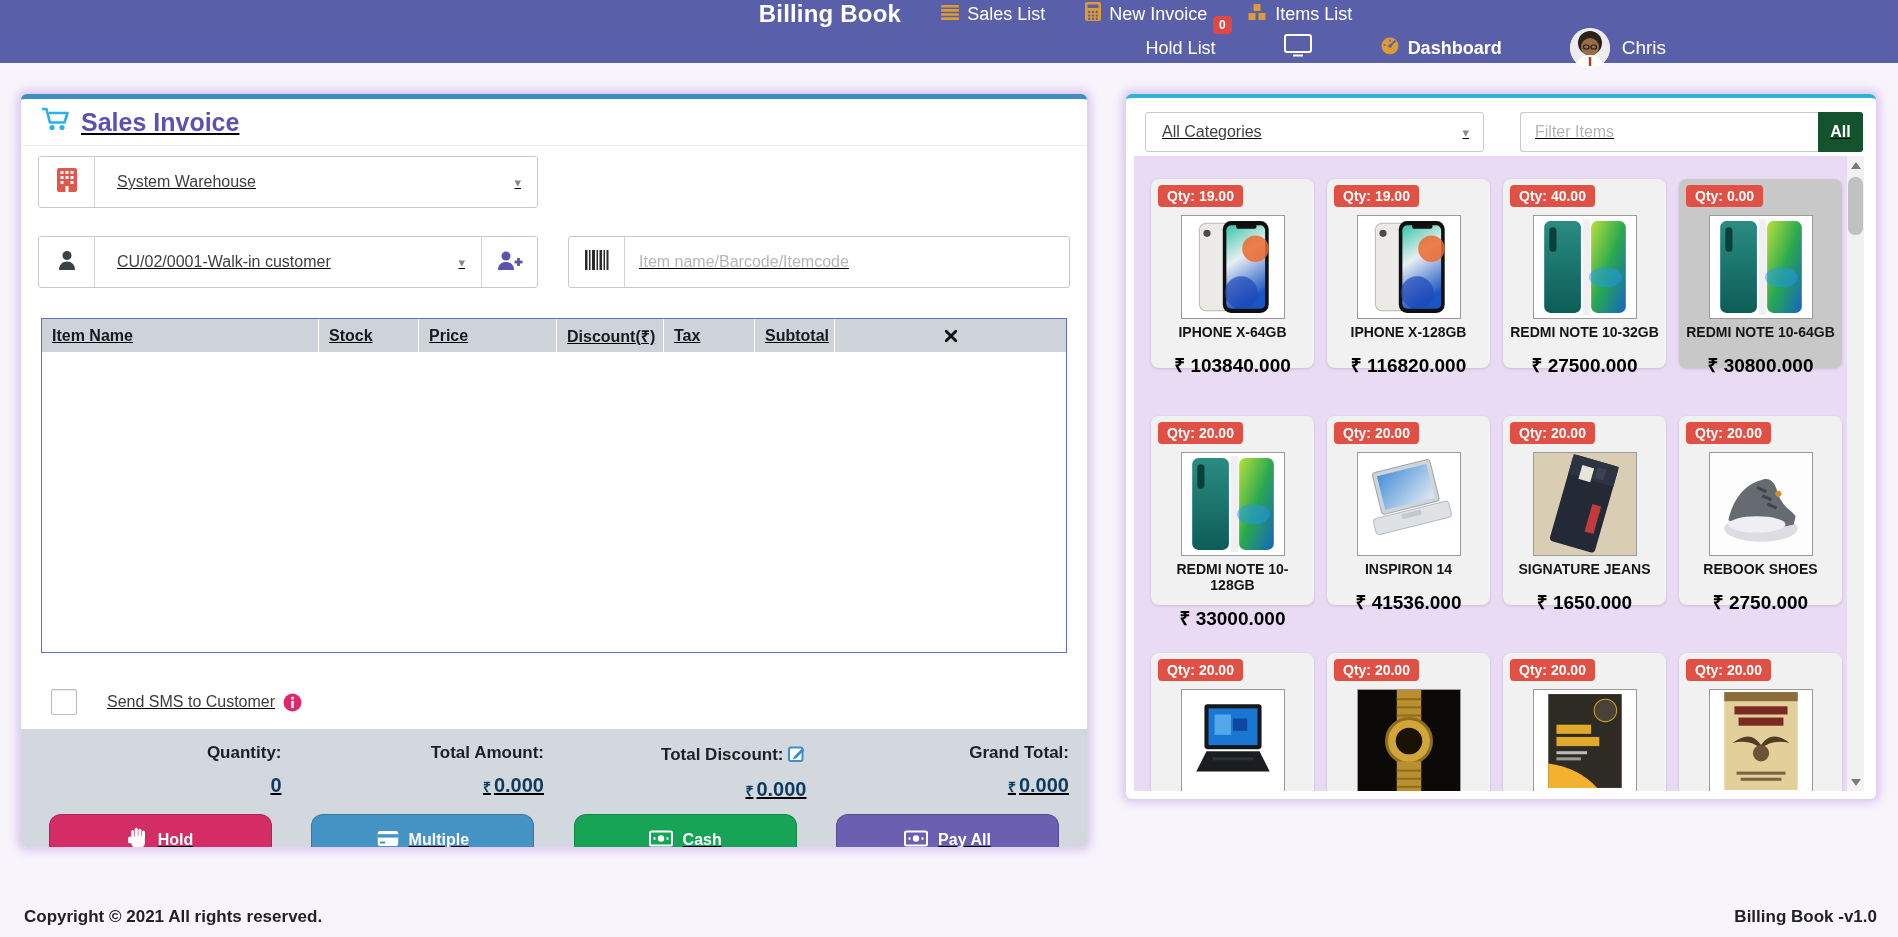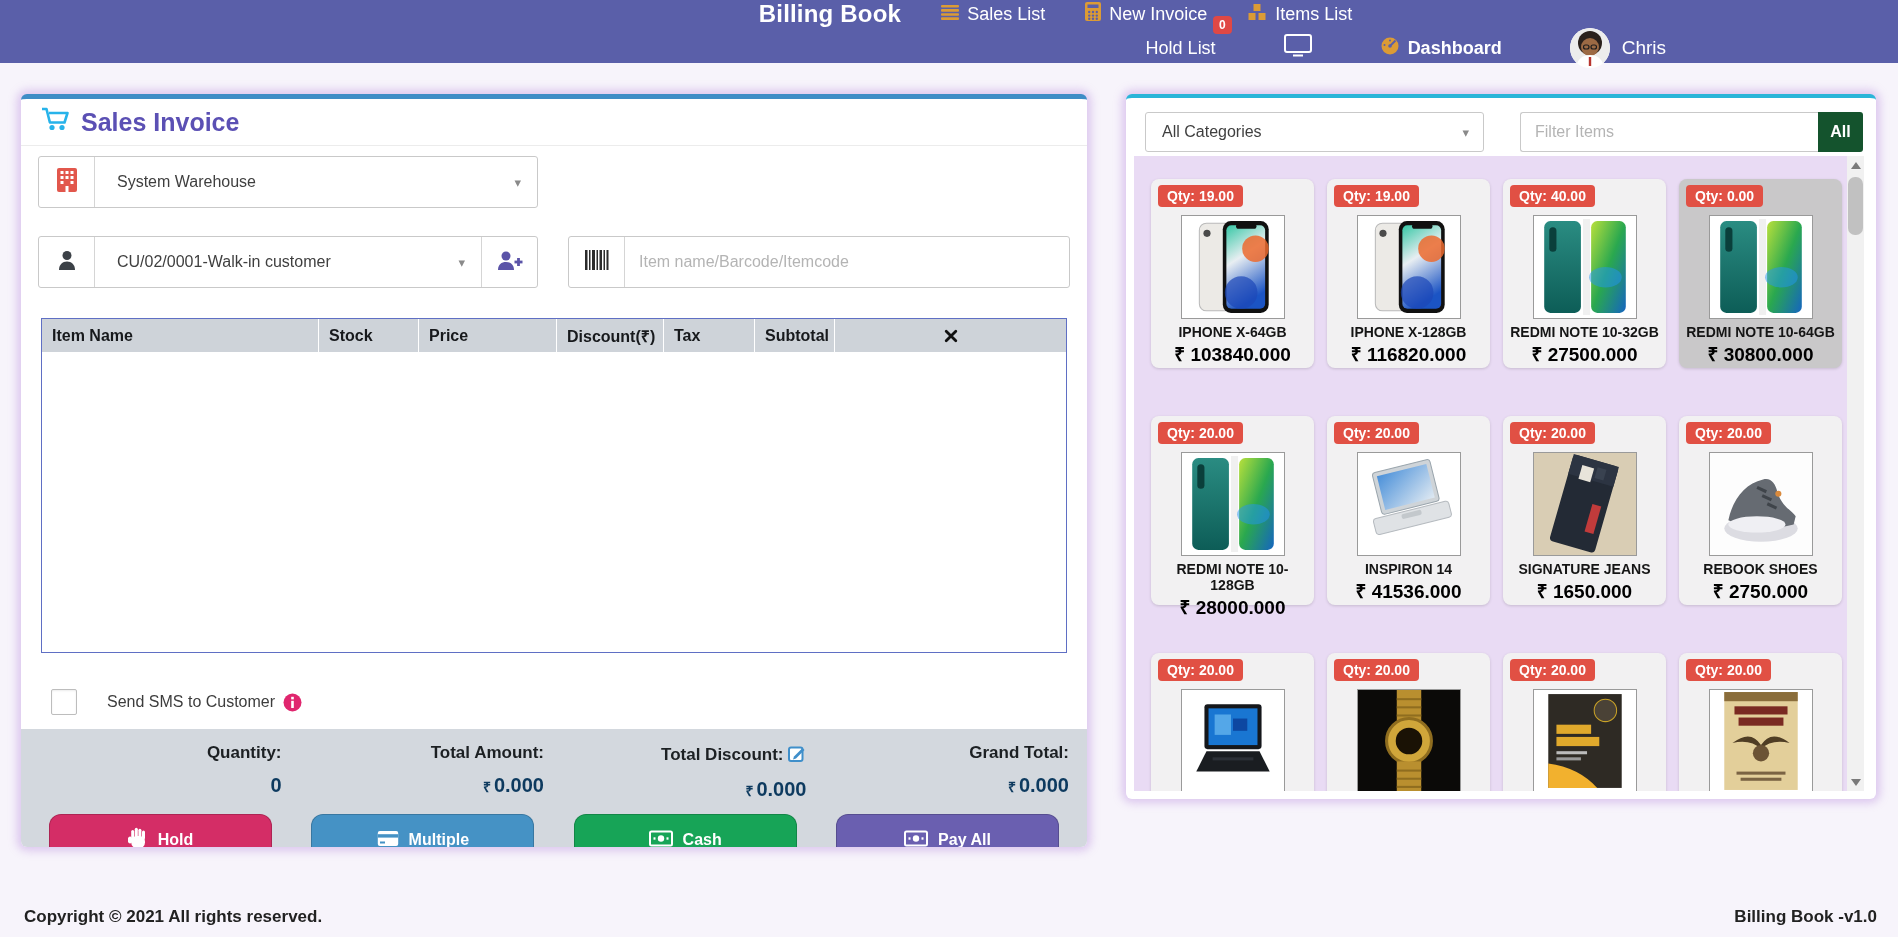--- a/index.html
+++ b/index.html
@@ -20,21 +20,21 @@
   .hold-badge {
     position:absolute; top:-12px; right:-16px; background:#e04845; color:#fff;
     font-size:12px; font-weight:bold; padding:2px 6px; border-radius:4px;
   }
   .nav-bold { font-weight:bold; }
   .user-wrap { display:flex; align-items:center; gap:12px; cursor:pointer; }
   .avatar { width:40px; height:40px; border-radius:50%; overflow:hidden; background:#fff; display:block; }
   .username { font-size:19px; }
 
   
-  main { display:flex; padding:31px 21px 0; gap:39px; align-items:flex-start; }
+  main { display:flex; padding:31px 21px 0; gap:39px; align-items:flex-start;text-decoration:underline; }
   .panel { background:#fff; border-radius:6px; box-shadow:0 0 9px 4px rgba(176,126,217,.38); }
   .invoice-panel { width:1066px; height:753px; border-top:5px solid #3e8dc6; display:flex; flex-direction:column; overflow:hidden; flex-shrink:0; }
   .catalog-panel { width:750px; height:705px; border-top:4px solid #2ab5d8; overflow:hidden; flex-shrink:0; }
 
   
   .inv-header {
     display:flex; align-items:center; gap:10px; padding:7px 20px 7px;
     border-bottom:1px solid #ececec; color:#5b50b4; font-size:25px; font-weight:bold;
   }
   .inv-body { padding:10px 17px 0; flex:1; }
@@ -90,21 +90,21 @@
                display:grid; grid-template-columns:repeat(4,163px); column-gap:13px; row-gap:48px;
                padding:23px 0 0 17px; overflow:hidden; align-content:start; }
   .card { position:relative; background:#f2f1f2; border-radius:8px; height:189px; text-align:center;
           box-shadow:0 1px 3px rgba(0,0,0,.15); cursor:pointer; }
   .card.oos { background:#c9c8c9; }
   .qty-badge { position:absolute; top:6px; left:7px; background:#e15044; color:#fff; font-size:14px; font-weight:bold;
                padding:3px 9px; border-radius:4px; }
   .pimg { width:104px; height:104px; margin:36px auto 0; background:#fff; border:1px solid #9a9a9a; overflow:hidden; }
   .pimg svg { width:100%; height:100%; display:block; }
   .pname { margin-top:5px; font-size:14px; font-weight:bold; color:#151515; line-height:1.15; padding:0 6px; }
-  .pprice { margin-top:1px; font-size:19px; font-weight:bold; color:#000; }
+  .pprice { margin-top:12px; font-size:19px; font-weight:bold; color:#000; }
 
   .scrollbar { position:absolute; right:0; top:0; bottom:0; width:17px; background:#f1f1f1; }
   .sb-arrow { position:absolute; left:0; width:17px; height:18px; display:flex; align-items:center; justify-content:center; cursor:pointer; }
   .sb-up { top:0; } .sb-down { bottom:0; }
   .tri-up { width:0; height:0; border-left:5px solid transparent; border-right:5px solid transparent; border-bottom:7px solid #7a7a7a; }
   .tri-down { width:0; height:0; border-left:5px solid transparent; border-right:5px solid transparent; border-top:7px solid #7a7a7a; }
   .sb-thumb { position:absolute; top:21px; left:1px; width:15px; height:58px; background:#c1c1c1; border-radius:7px; cursor:pointer; }
 
   
   footer { position:absolute; left:24px; right:21px; bottom:10px; display:flex; justify-content:space-between;
@@ -518,21 +518,21 @@
                   </linearGradient>
                 </defs>
                 <rect x="10" y="5" width="36" height="90" rx="6" fill="url(#gr3)"></rect>
                 <rect x="15" y="11" width="7" height="24" rx="3.5" fill="#0a3f3b"></rect>
                 <rect x="48" y="3" width="7" height="94" fill="#f0f0f0"></rect>
                 <rect x="56" y="5" width="34" height="90" rx="6" fill="url(#gs3)"></rect>
                 <ellipse cx="70" cy="60" rx="16" ry="10" fill="#2196f3" opacity=".5"></ellipse>
               </svg>
           </div>
           <div class="pname">REDMI NOTE 10-128GB</div>
-          <div class="pprice">₹ 28000.000</div>
+          <div class="pprice">₹ 33000.000</div>
         </div>
 
         <div class="card">
           <span class="qty-badge">Qty: 20.00</span>
           <div class="pimg">
             <svg viewBox="0 0 100 100">
                 <defs>
                   <linearGradient id="gl1" x1="0" y1="0" x2="1" y2="1">
                     <stop offset="0" stop-color="#4a90d9"></stop>
                     <stop offset="1" stop-color="#dfe9f2"></stop>

